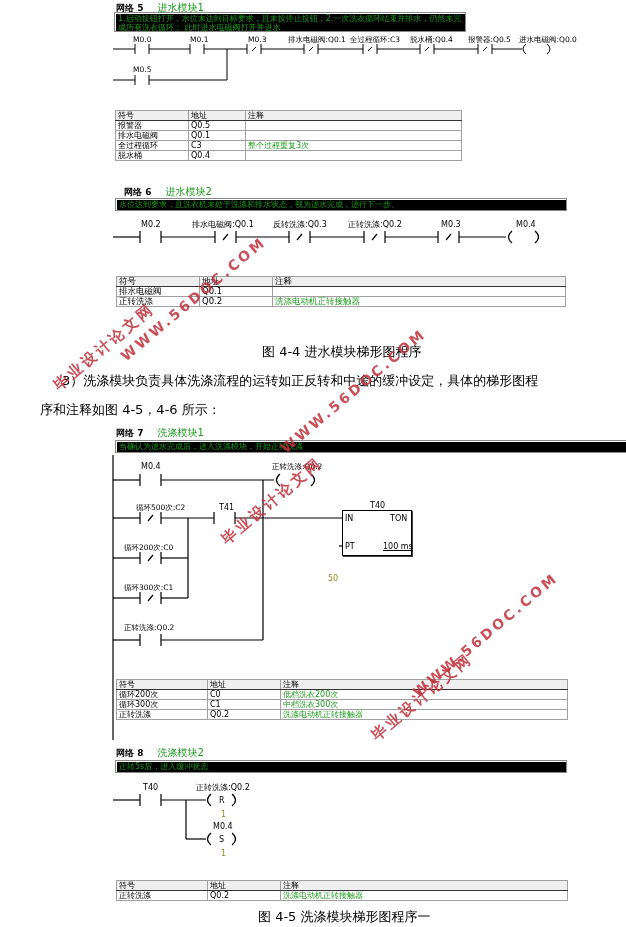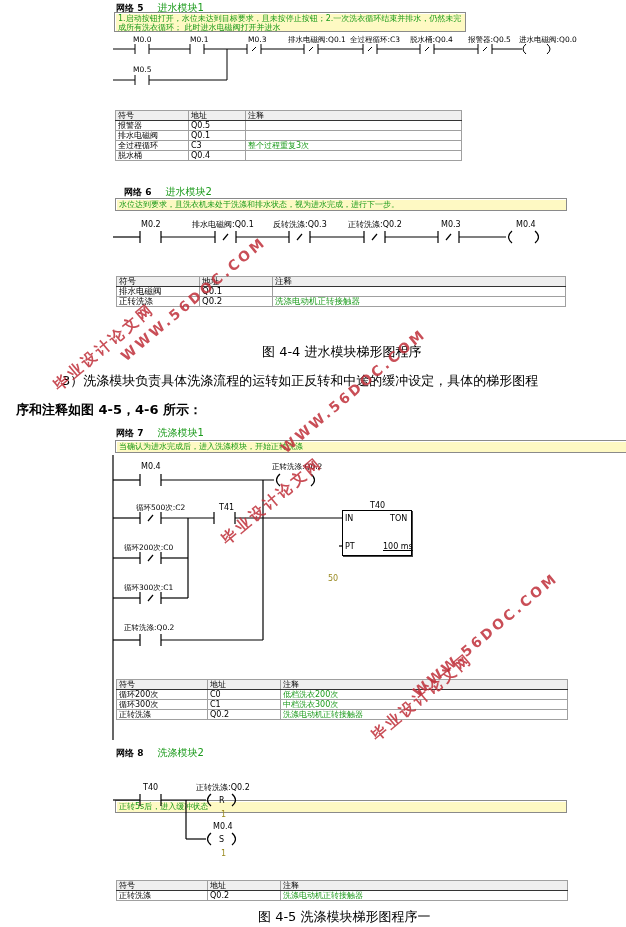--- a/index.html
+++ b/index.html
@@ -1,21 +1,21 @@
 <!DOCTYPE html>
 <html><head>
 <meta charset="utf-8">
 <style>
   html, body { margin:0; padding:0; background:#fff; }
   body { width:626px; height:927px; position:relative; overflow:hidden;
          font-family:"DejaVu Sans", sans-serif; color:#000; }
   .abs { position:absolute; }
   .net-title { font-size:9px; font-weight:bold; }
   .net-sub { font-size:10px; color:#1a9a1a; font-weight:normal; margin-left:14px; }
-  .net-comment { position:absolute; background:#fef9c3; border:1px solid #8a8a8a;
+  .net-comment { position:absolute; background:#000000; border:1px solid #8a8a8a;
                  box-shadow: inset 1px 1px 0 #fff; color:#1a9a1a; font-size:8px;
                  line-height:9px; padding:1px 3px; box-sizing:border-box; }
   .lbl { position:absolute; font-size:8px; white-space:nowrap; line-height:9px; }
   .lbl-sm { font-size:7.5px; }
   .olive { color:#9a8a20; }
   svg.ladder { position:absolute; left:0; top:0; overflow:visible; }
   table.sym { position:absolute; border-collapse:collapse; font-size:8px; line-height:9px; }
   table.sym td { border:1px solid #a0a0a0; padding:0 2px; height:9px; white-space:nowrap; }
   table.sym tr.hd td { background:#efefef; border-bottom:1px solid #333; }
   table.sym td.note { color:#1a9a1a; }
@@ -167,21 +167,21 @@
         <td>正转洗涤</td>
         <td>Q0.2</td>
         <td class="note">洗涤电动机正转接触器</td>
       </tr>
 </tbody>
   </table>
 
 <div class="caption" style="left:262px;top:343px;">图 4-4  进水模块梯形图程序</div>
 
 <div class="para" style="left:62px;top:372px;">3）洗涤模块负责具体洗涤流程的运转如正反转和中途的缓冲设定，具体的梯形图程</div>
-<div class="para" style="left:16px;top:401px;font-weight:bold;">序和注释如图 4-5，4-6 所示：</div>
+<div class="para" style="left:40px;top:401px;">序和注释如图 4-5，4-6 所示：</div>
 
 <div class="abs net-title" style="left:116px;top:426px;">
   <span>网络 7</span><span class="net-sub">洗涤模块1</span>
 </div>
 <div class="net-comment" style="left:115px;top:440px;width:524px;height:13px;">当确认为进水完成后，进入洗涤模块，开始正转洗涤</div>
 
 <svg class="ladder" width="626" height="927">
   <g stroke="#000" stroke-width="1.2" fill="none">
 
     <line x1="113" y1="455" x2="113" y2="740"></line>
@@ -261,21 +261,21 @@
         <td>正转洗涤</td>
         <td>Q0.2</td>
         <td class="note">洗涤电动机正转接触器</td>
       </tr>
 </tbody>
   </table>
 
 <div class="abs net-title" style="left:116px;top:746px;">
   <span>网络 8</span><span class="net-sub">洗涤模块2</span>
 </div>
-<div class="net-comment" style="left:115px;top:760px;width:452px;height:13px;margin-top:40px;">正转5s后，进入缓冲状态</div>
+<div class="net-comment" style="left:115px;top:760px;width:452px;height:13px;">正转5s后，进入缓冲状态</div>
 
 <svg class="ladder" width="626" height="927">
   <g stroke="#000" stroke-width="1.2" fill="none">
     <line x1="113" y1="800" x2="140" y2="800"></line>
     <line x1="140" y1="794" x2="140" y2="806"></line>
       <line x1="161" y1="794" x2="161" y2="806"></line>
     <line x1="161" y1="800" x2="206" y2="800"></line>
     <path d="M211 794 Q204 800 211 806"></path>
       <path d="M232 794 Q239 800 232 806"></path>
     <line x1="186" y1="800" x2="186" y2="839"></line>

